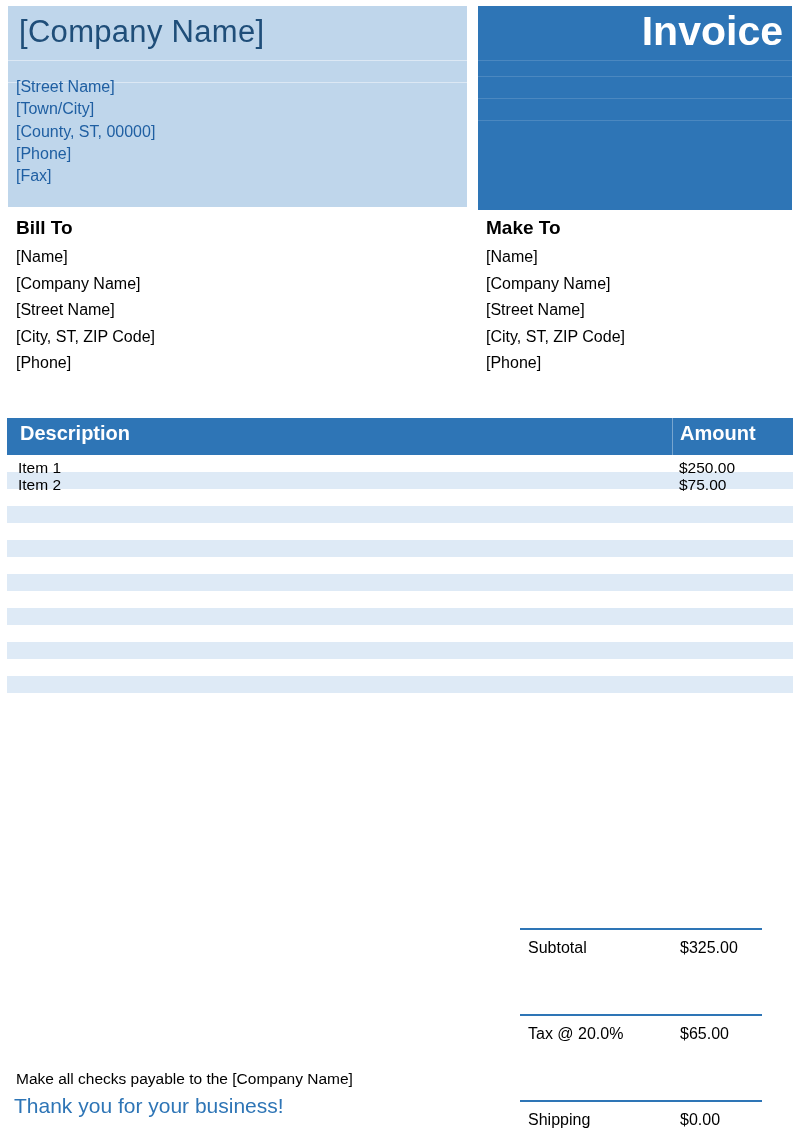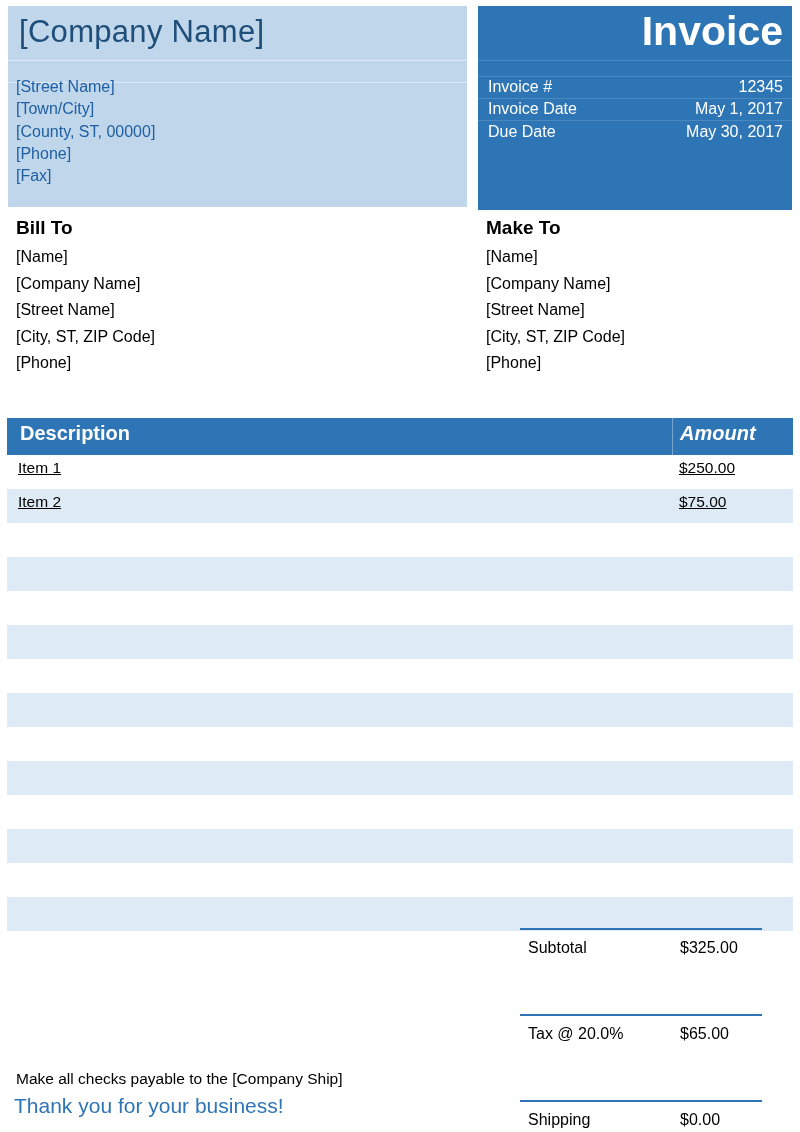--- a/index.html
+++ b/index.html
@@ -59,23 +59,22 @@
   
   .items-table { position:absolute; left:7px; top:418px; width:786px; }
   .thead {
     height:37px; background:#2E75B6; color:#fff;
     font-weight:bold; font-size:20px; display:flex;
   }
   .th-desc { flex:1; padding-left:13px; line-height:31px; }
   .th-amount {
     width:113px; padding-left:7px; line-height:31px;
     border-left:1px solid rgba(255,255,255,0.35);
-    font-style:italic;
-  }
-  .row { height:34px; display:flex; font-size:15.5px; color:#000;text-decoration:underline; }
+  }
+  .row { height:17px; display:flex; font-size:15.5px; color:#000; }
   .rows .row:nth-child(even) { background:#DEEAF6; }
   .cell-desc { flex:1; padding-left:11px; line-height:26.6px; }
   .cell-amount { width:114px; padding-left:6px; line-height:26.6px; }
 
   
   .totals { position:absolute; left:520px; top:880px; width:242px; font-size:16px; color:#000; }
   .trow { height:36px; border-top:2px solid #2E75B6; display:flex; align-items:center;margin-top:48px; }
   .trow:last-child { border-bottom:2px solid #2E75B6; }
   .tlabel { flex:1; padding-left:8px; }
   .tvalue { width:82px; }
@@ -107,34 +106,20 @@
       <span>[Fax]</span>
     </div>
   </div>
 
   <div class="invoice-block">
     <div class="gl gl-dark" style="top:54px"></div>
     <div class="gl gl-dark" style="top:70px"></div>
     <div class="gl gl-dark" style="top:92px"></div>
     <div class="gl gl-dark" style="top:114px"></div>
     <div class="invoice-title">Invoice</div>
-    <div class="invoice-meta">
-      <div class="meta-row">
-        <span>Invoice #</span>
-        <span>12345</span>
-      </div>
-      <div class="meta-row">
-        <span>Invoice Date</span>
-        <span>May 1, 2017</span>
-      </div>
-      <div class="meta-row">
-        <span>Due Date</span>
-        <span>May 30, 2017</span>
-      </div>
-    </div>
   </div>
 
   <div class="addr-heading bill">Bill To</div>
   <div class="addr-lines bill">
     <span>[Name]</span>
     <span>[Company Name]</span>
     <span>[Street Name]</span>
     <span>[City, ST, ZIP Code]</span>
     <span>[Phone]</span>
   </div>
@@ -226,16 +211,16 @@
     <div class="trow">
       <div class="tlabel">Shipping</div>
       <div class="tvalue">$0.00</div>
     </div>
     <div class="trow">
       <div class="tlabel">Bill</div>
       <div class="tvalue">$390.00</div>
     </div>
   </div>
 
-  <div class="footer-note">Make all checks payable to the [Company Ship]</div>
+  <div class="footer-note">Make all checks payable to the [Company Name]</div>
   <div class="footer-thanks">Thank you for your business!</div>
 
 </div>
 
 </body></html>

